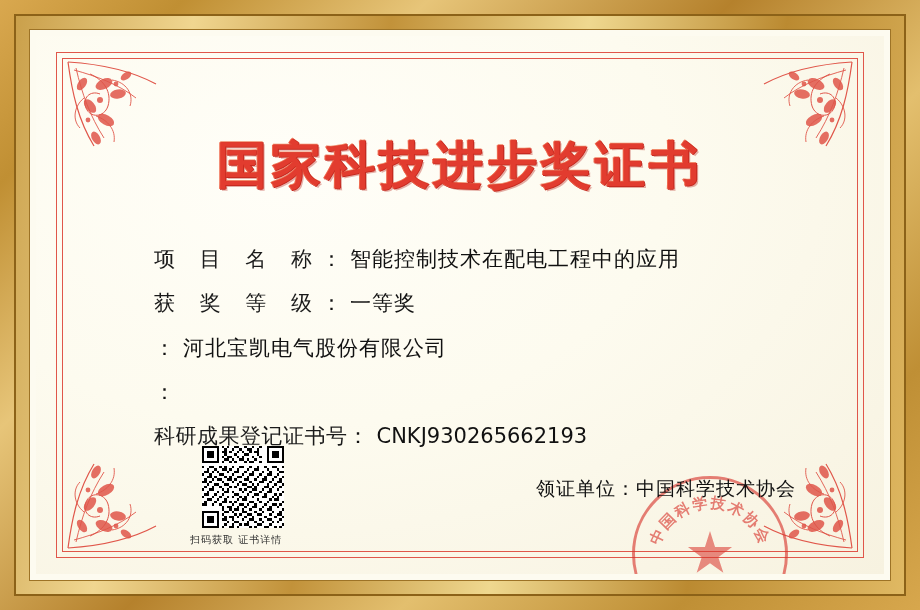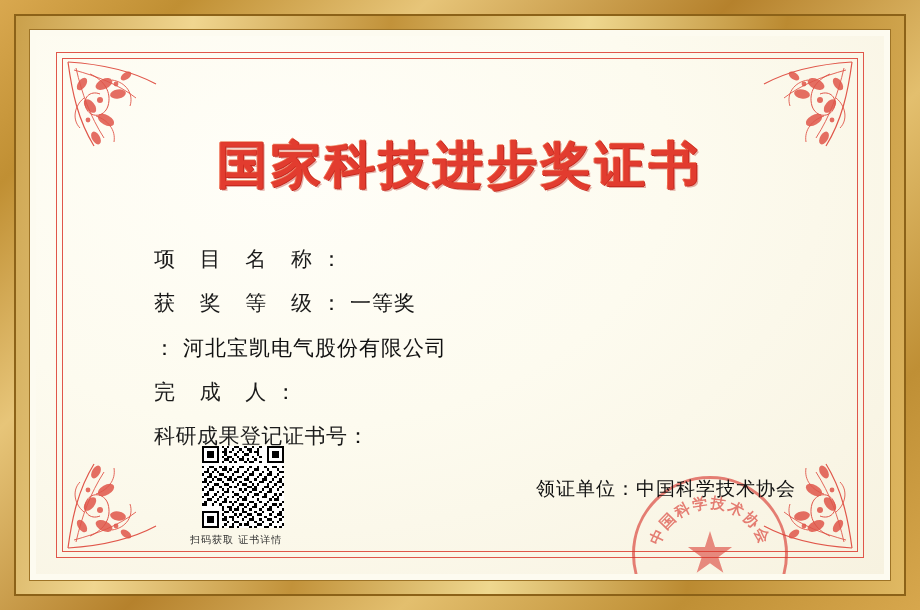--- a/index.html
+++ b/index.html
@@ -231,41 +231,42 @@
           </g>
         </svg>
 
         <div class="title">国家科技进步奖证书</div>
 
         <div class="fields">
 
           <div class="field-row">
             <span class="field-label lbl-sp4">项 目 名 称</span>
             <span class="field-colon">：</span>
+            <span class="field-value">智能控制技术在配电工程中的应用</span>
           </div>
 
           <div class="field-row">
             <span class="field-label lbl-sp4">获 奖 等 级</span>
             <span class="field-colon">：</span>
             <span class="field-value">一等奖</span>
           </div>
 
           <div class="field-row">
             <span class="field-colon">：</span>
             <span class="field-value">河北宝凯电气股份有限公司</span>
           </div>
 
           <div class="field-row">
-            <span class="field-label lbl-sp3">完 成 人</span>
             <span class="field-colon">：</span>
           </div>
 
           <div class="field-row">
             <span class="field-label">科研成果登记证书号</span>
             <span class="field-colon">：</span>
+            <span class="field-value mono-val">CNKJ930265662193</span>
           </div>
 
         </div>
 
         <div class="qr-wrap">
           <svg class="qr" viewBox="0 0 33 33" shape-rendering="crispEdges">
             <rect width="33" height="33" fill="#ffffff"></rect>
             <g fill="#000000">
               <rect x="0" y="0" width="7" height="1"></rect>
                 <rect x="0" y="6" width="7" height="1"></rect>

